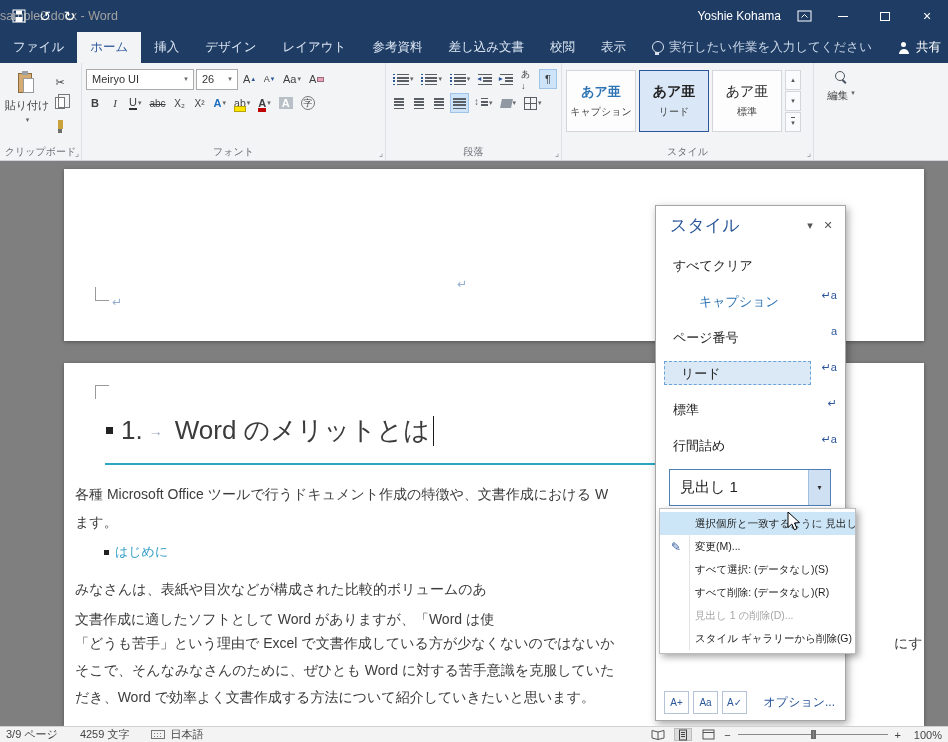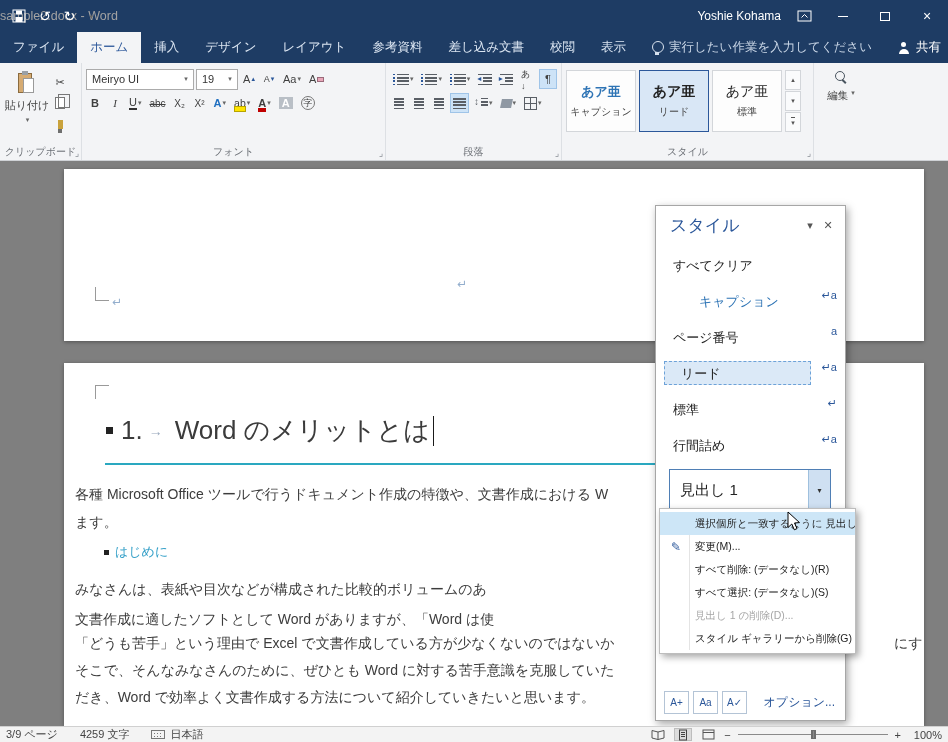--- a/index.html
+++ b/index.html
@@ -131,21 +131,21 @@
   .sp-head{display:flex;align-items:center;padding:8px 8px 4px 14px}
   .sp-title{color:var(--accent,#2b579a);font-size:17px;flex:1}
   .sp-ctrl{color:#555;font-size:11px;width:18px;text-align:center}
   .sp-list{padding:12px 8px 0 8px}
   .sp-item{display:flex;height:24px;margin-bottom:12px;font-size:13px;color:#222}
   .sp-name{flex:1;padding:3px 4px 3px 8px;border:1px dashed transparent;white-space:nowrap}
   .sp-item.caption .sp-name{margin-left:26px;color:#2e74b5}
   .sp-item.lead .sp-name{padding-left:16px}
   .sp-item.selected .sp-name{background:#dbe9f7;border-color:#6da2d8}
   .sp-marker{width:26px;text-align:right;color:var(--accent,#2b579a);font-size:11px;white-space:nowrap}
-  .sp-combo{margin:6px 6px 0 5px;height:42px;border:1px solid #4f7fb5;display:flex;background:#fff}
+  .sp-combo{margin:6px 6px 0 5px;height:37px;border:1px solid #4f7fb5;display:flex;background:#fff}
   .sp-combo-text{flex:1;font-size:15px;color:#222;display:flex;align-items:center;padding-left:10px;white-space:nowrap}
   .sp-combo-btn{width:22px;background:#cfe0f2;border-left:1px solid #9fc0de;display:flex;align-items:center;justify-content:center;color:#333;font-size:8px}
   .sp-foot{position:absolute;bottom:6px;left:8px;right:10px;display:flex;align-items:center}
   .sp-fbtn{width:25px;height:23px;border:1px solid #b4c4d6;margin-right:4px;display:flex;align-items:center;justify-content:center;font-size:10px;color:var(--accent,#2b579a);background:#fff;white-space:nowrap}
   .sp-options{margin-left:auto;color:var(--accent,#2b579a);font-size:12px;white-space:nowrap}
 
   
   .ctxmenu{position:absolute;left:659px;top:347px;width:197px;background:#fff;border:1px solid #bdbdbd;box-shadow:3px 3px 7px rgba(0,0,0,.35);padding:3px 0;z-index:5}
   .ctxmenu::before{content:"";position:absolute;left:29px;top:3px;bottom:3px;width:1px;background:#e4e4e4}
   .cm-item{position:relative;height:23px;display:flex;align-items:center;padding-left:35px;font-size:10.5px;color:#1e1e1e;white-space:nowrap;overflow:hidden}
@@ -252,21 +252,21 @@
       <span class="dlg">⌟</span>
     </div>
 
     <div class="rgroup g-font">
       <div class="rrow">
         <span class="combo" style="width:108px">
           <span>Meiryo UI</span>
           <span class="carr">▾</span>
         </span>
         <span class="combo" style="width:42px">
-          <span>19</span>
+          <span>26</span>
           <span class="carr">▾</span>
         </span>
         <span class="sbtn">
             <span>A</span>
             <span class="tinyarr" style="color:#2b579a">▴</span>
           </span>
         <span class="sbtn">
             <span style="font-size:9px">A</span>
             <span class="tinyarr" style="color:#2b579a">▾</span>
           </span>
@@ -479,22 +479,22 @@
         <span class="sp-options">オプション...</span>
       </div>
     </div>
 
     <div class="ctxmenu">
       <div class="cm-item hl">選択個所と一致するように 見出し 1 を更新する(P)</div>
       <div class="cm-item">
         <span class="cm-icon">✎</span>
         <span>変更(M)...</span>
       </div>
+      <div class="cm-item">すべて選択: (データなし)(S)</div>
       <div class="cm-item">すべて削除: (データなし)(R)</div>
-      <div class="cm-item">すべて選択: (データなし)(S)</div>
       <div class="cm-item disabled">見出し 1 の削除(D)...</div>
       <div class="cm-item">スタイル ギャラリーから削除(G)</div>
     </div>
 
     <div class="mousecursor">
       <svg width="14" height="21" viewBox="0 0 14 21">
           <path d="M1 1 L1 16.5 L4.8 13 L7.3 18.8 L10 17.6 L7.5 12 L12.5 11.6 Z" fill="#fff" stroke="#000" stroke-width="1"></path>
         </svg>
     </div>
   </div>

